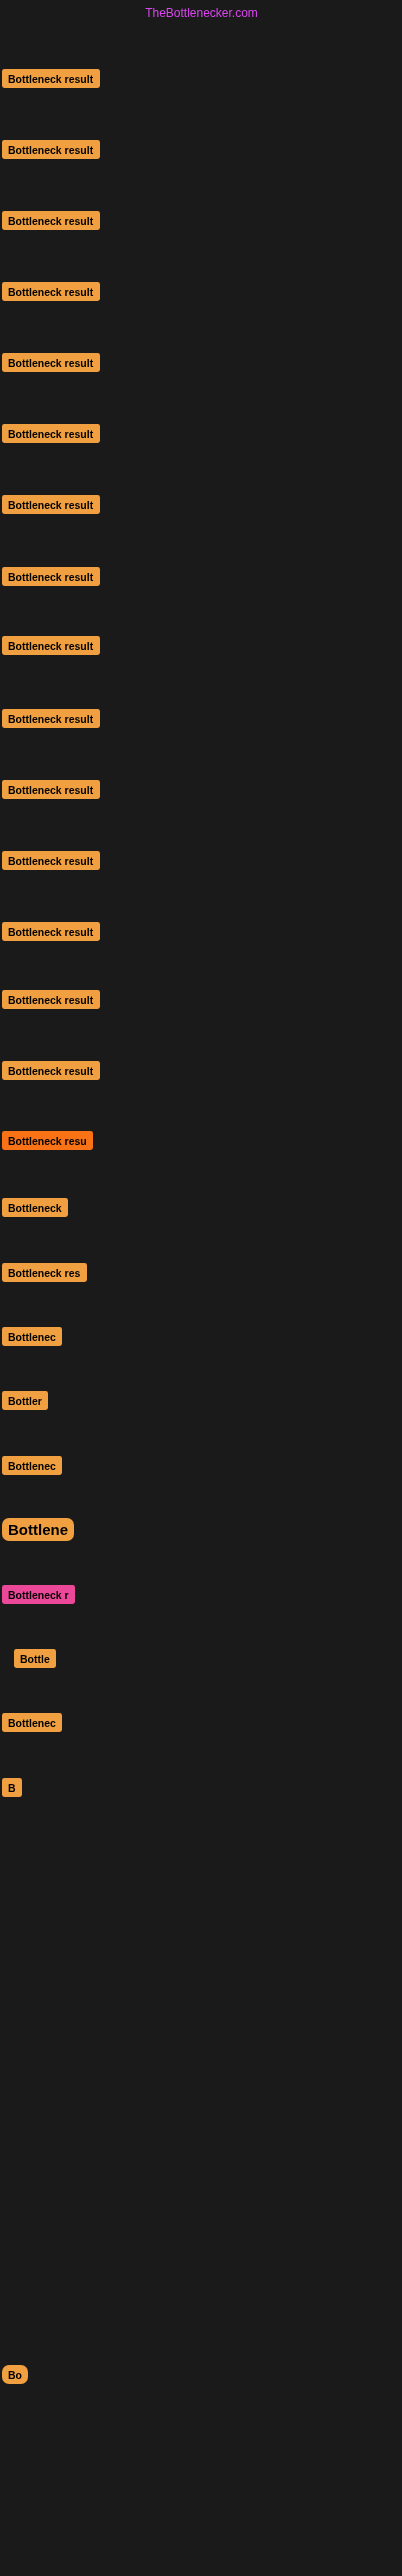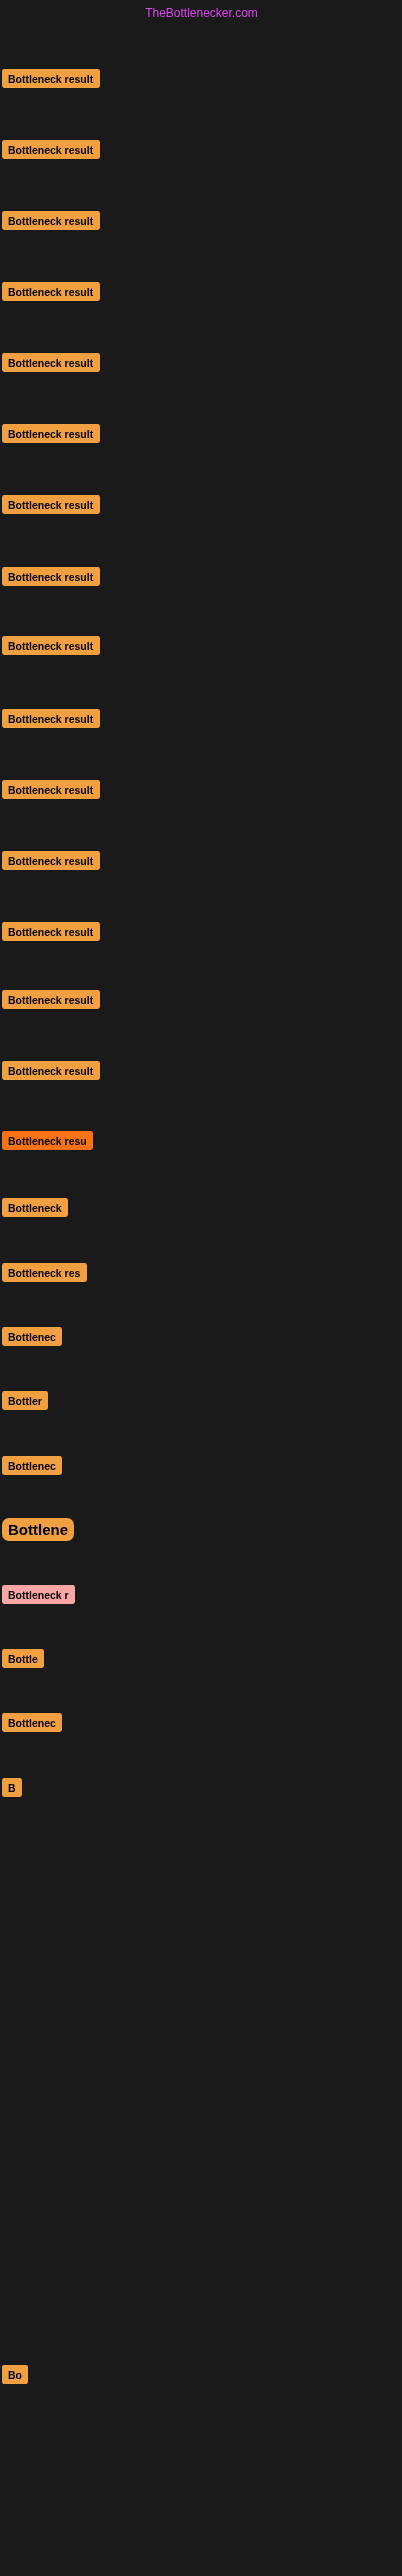--- a/index.html
+++ b/index.html
@@ -83,35 +83,35 @@
     <div style="position: absolute; top: 1344px; left: 1.6px; height: 64px; display: flex; align-items: center;">
       <span style="display: inline-block; background-color: rgb(240, 160, 64); color: rgb(0, 0, 0); font-size: 10.5px; font-weight: bold; padding: 3.2px 6.4px; border-radius: 2.4px; white-space: nowrap; overflow: hidden; text-overflow: ellipsis; max-width: 145px;">Bottler</span>
     </div>
     <div style="position: absolute; top: 1409px; left: 1.6px; height: 64px; display: flex; align-items: center;">
       <span style="display: inline-block; background-color: rgb(240, 160, 64); color: rgb(0, 0, 0); font-size: 10.5px; font-weight: bold; padding: 3.2px 6.4px; border-radius: 2.4px; white-space: nowrap; overflow: hidden; text-overflow: ellipsis; max-width: 145px;">Bottlenec</span>
     </div>
     <div style="position: absolute; top: 1473px; left: 1.6px; height: 64px; display: flex; align-items: center;">
       <span style="display: inline-block; background-color: rgb(240, 160, 64); color: rgb(0, 0, 0); font-size: 15px; font-weight: bold; padding: 3.2px 6.4px; border-radius: 7px; white-space: nowrap; overflow: hidden; text-overflow: ellipsis; max-width: 145px;">Bottlene</span>
     </div>
     <div style="position: absolute; top: 1538px; left: 1.6px; height: 64px; display: flex; align-items: center;">
-      <span style="display: inline-block; background-color: #fca5a5; color: rgb(0, 0, 0); font-size: 10.5px; font-weight: bold; padding: 3.2px 6.4px; border-radius: 2.4px; white-space: nowrap; overflow: hidden; text-overflow: ellipsis; max-width: 145px;">Bottleneck r</span>
+      <span style="display: inline-block; background-color: #ec4899; color: rgb(0, 0, 0); font-size: 10.5px; font-weight: bold; padding: 3.2px 6.4px; border-radius: 2.4px; white-space: nowrap; overflow: hidden; text-overflow: ellipsis; max-width: 145px;">Bottleneck r</span>
     </div>
     <div style="position: absolute; top: 1602px; left: 1.6px; height: 64px; display: flex; align-items: center;">
-      <span style="display: inline-block; background-color: rgb(240, 160, 64); color: rgb(0, 0, 0); font-size: 10.5px; font-weight: bold; padding: 3.2px 6.4px; border-radius: 2.4px; white-space: nowrap; overflow: hidden; text-overflow: ellipsis; max-width: 145px;">Bottle</span>
+      <span style="display: inline-block; background-color: rgb(240, 160, 64); color: rgb(0, 0, 0); font-size: 10.5px; font-weight: bold; padding: 3.2px 6.4px; border-radius: 2.4px; white-space: nowrap; overflow: hidden; text-overflow: ellipsis; max-width: 145px; margin-left: 12px;">Bottle</span>
     </div>
     <div style="position: absolute; top: 1666px; left: 1.6px; height: 64px; display: flex; align-items: center;">
       <span style="display: inline-block; background-color: rgb(240, 160, 64); color: rgb(0, 0, 0); font-size: 10.5px; font-weight: bold; padding: 3.2px 6.4px; border-radius: 2.4px; white-space: nowrap; overflow: hidden; text-overflow: ellipsis; max-width: 145px;">Bottlenec</span>
     </div>
     <div style="position: absolute; top: 1731px; left: 1.6px; height: 64px; display: flex; align-items: center;">
       <span style="display: inline-block; background-color: rgb(240, 160, 64); color: rgb(0, 0, 0); font-size: 10.5px; font-weight: bold; padding: 3.2px 6.4px; border-radius: 2.4px; white-space: nowrap; overflow: hidden; text-overflow: ellipsis; max-width: 145px;">B</span>
     </div>
     <div style="position: absolute; top: 1795px; left: 1.6px; height: 64px; display: flex; align-items: center;"></div>
     <div style="position: absolute; top: 1860px; left: 1.6px; height: 64px; display: flex; align-items: center;"></div>
     <div style="position: absolute; top: 1924px; left: 1.6px; height: 64px; display: flex; align-items: center;"></div>
     <div style="position: absolute; top: 1988px; left: 1.6px; height: 64px; display: flex; align-items: center;"></div>
     <div style="position: absolute; top: 2318px; left: 1.6px; height: 64px; display: flex; align-items: center;">
-      <span style="display: inline-block; background-color: rgb(240, 160, 64); color: rgb(0, 0, 0); font-size: 10.5px; font-weight: bold; padding: 3.2px 6.4px; border-radius: 2px; white-space: nowrap; overflow: hidden; text-overflow: ellipsis; max-width: 145px;">Bo</span>
+      <span style="display: inline-block; background-color: rgb(240, 160, 64); color: rgb(0, 0, 0); font-size: 10.5px; font-weight: bold; padding: 3.2px 6.4px; border-radius: 7px; white-space: nowrap; overflow: hidden; text-overflow: ellipsis; max-width: 145px;">Bo</span>
     </div>
     <div style="position: absolute; top: 2391px; left: 1.6px; height: 64px; display: flex; align-items: center;"></div>
     <div style="position: absolute; top: 2462px; left: 1.6px; height: 64px; display: flex; align-items: center;"></div>
     <div style="position: absolute; top: 2533px; left: 1.6px; height: 64px; display: flex; align-items: center;"></div>
   </div>
 
 
 </body></html>

